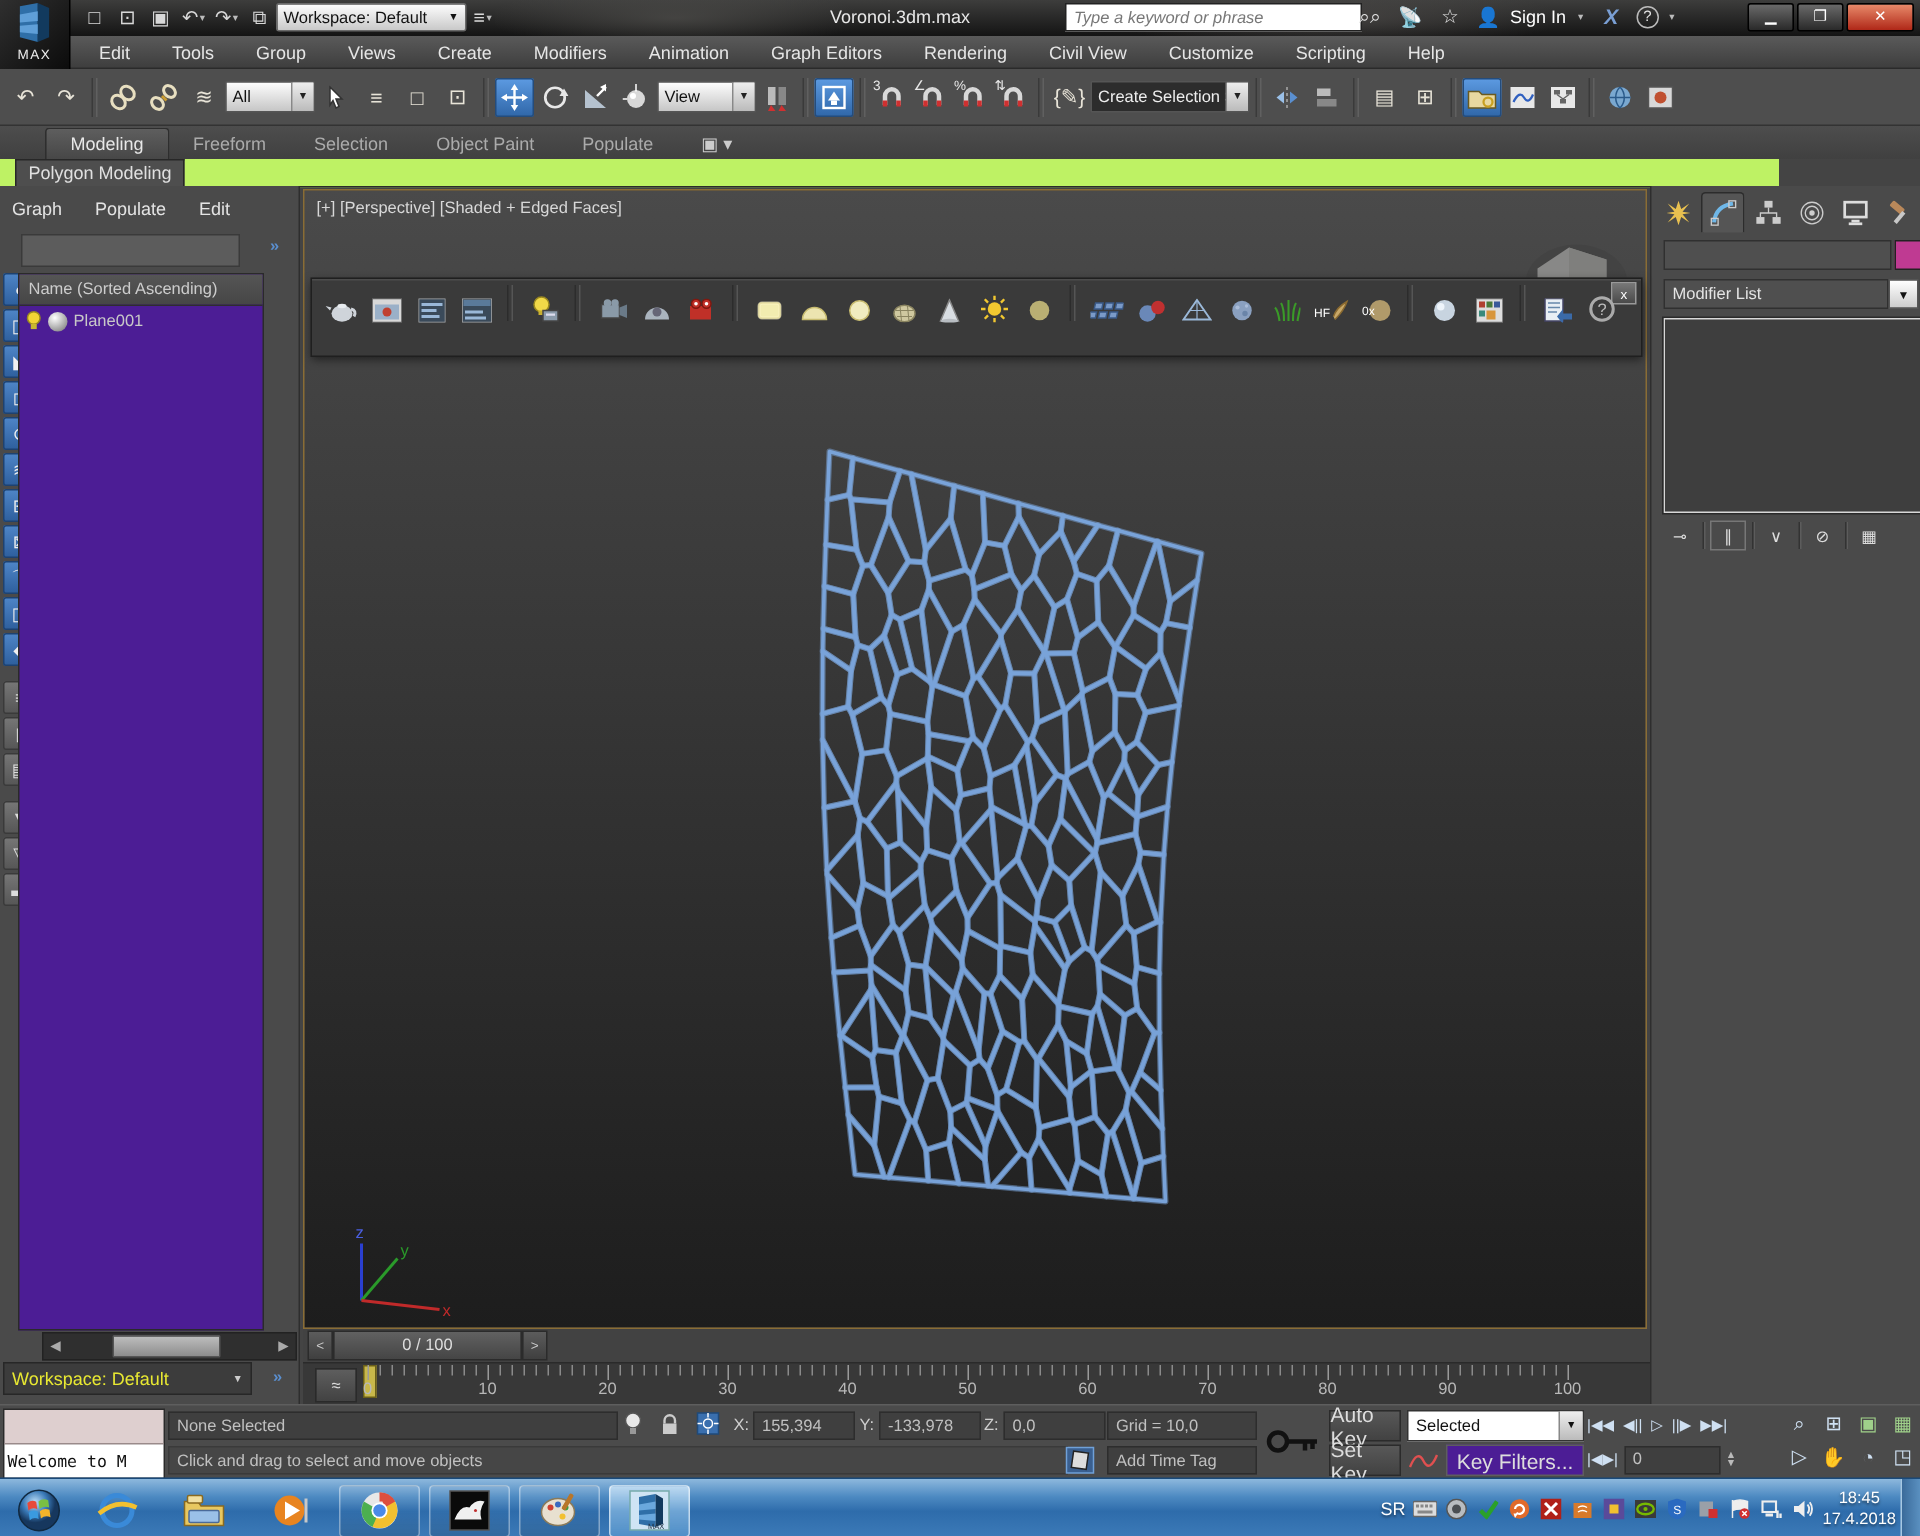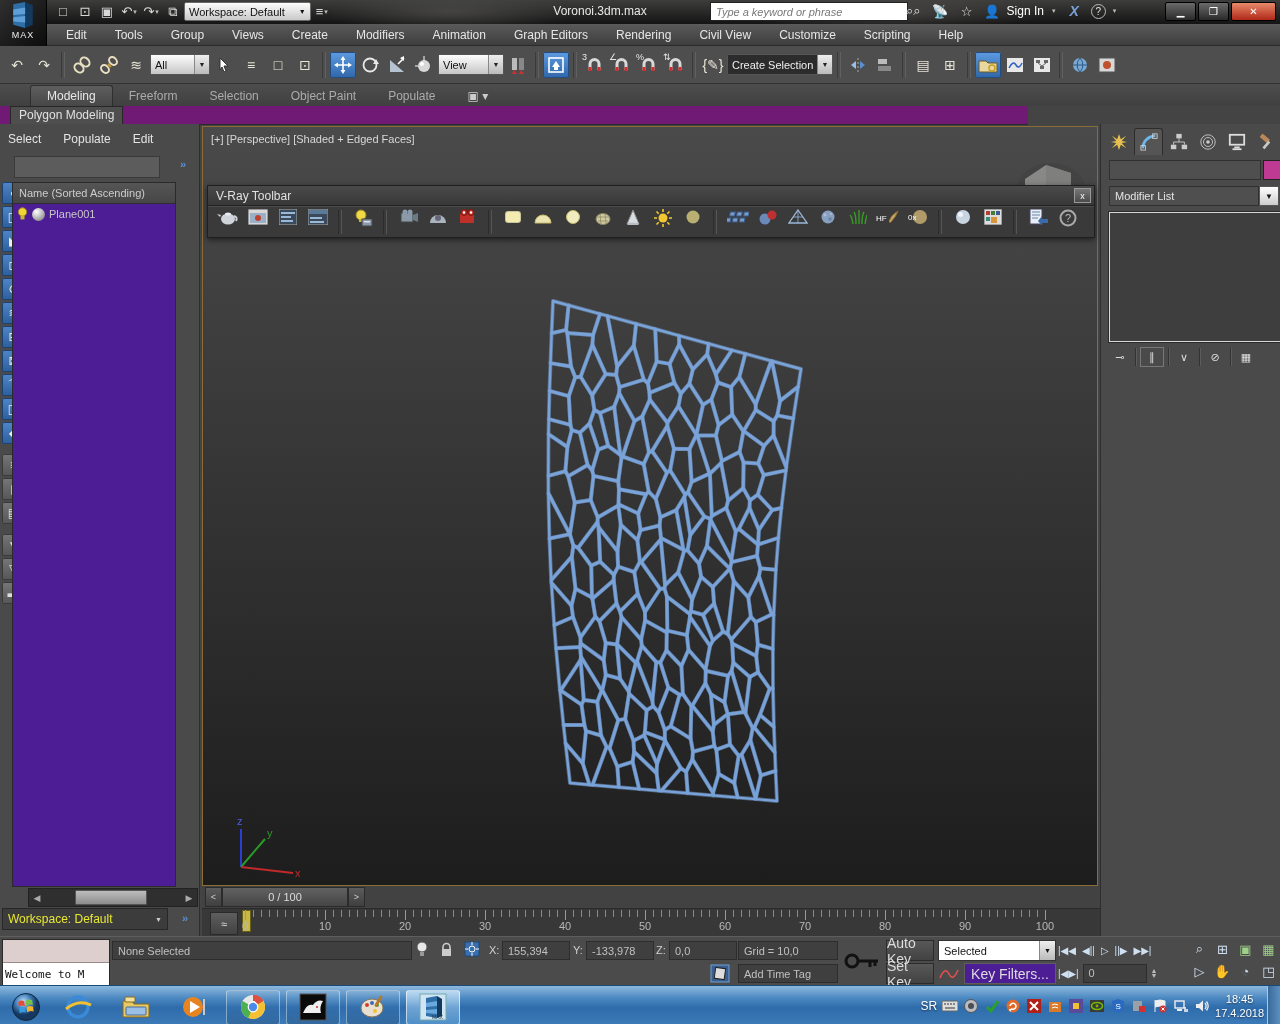--- a/index.html
+++ b/index.html
@@ -46,21 +46,21 @@
     display:flex;align-items:center;font-size:11px;flex:none;border-radius:1px}
   .dd .lbl{flex:1;padding:0 4px;overflow:hidden;white-space:nowrap}
   .dd .arr{width:14px;height:100%;background:linear-gradient(#eee,#bbb);border-left:1px solid #888;
     display:flex;align-items:center;justify-content:center;font-size:7px;color:#222}
   .dd.dark{background:#2c2c2c;color:#eee}
   .dd.dark .lbl{color:#eee}
   
   #ribbon{left:0;top:84px;width:1280px;height:22px;background:linear-gradient(#4d4d4d,#404040);display:flex;align-items:flex-end;padding-left:30px;box-sizing:border-box}
   .rtab{padding:3px 16px;color:#ababab;font-size:12px}
   .rtab.active{background:linear-gradient(#5e5e5e,#474747);border:1px solid #2e2e2e;border-bottom:none;color:#e8e8e8;border-radius:3px 3px 0 0}
-  #ribbon-sub{left:0;top:106px;width:1028px;height:18px;background:#701a75;border-bottom:1px solid #2b2b2b}
+  #ribbon-sub{left:0;top:106px;width:1186px;height:18px;background:#bef264;border-bottom:1px solid #2b2b2b}
   #polytab{left:10px;top:0px;height:17px;background:#4e4e4e;border:1px solid #272727;border-bottom:none;
     padding:1px 8px 0;color:#e0e0e0;font-size:12px}
   
   #leftpanel{left:0;top:124px;width:200px;height:812px;background:#4a4a4a;border-right:1px solid #2e2e2e;box-sizing:border-box}
   #explorer-menu{left:8px;top:8px;gap:22px;color:#e4e4e4;font-size:12px}
   #explorer-search{left:14px;top:32px;width:144px;height:20px;background:#5c5c5c;border:1px solid #3a3a3a}
   .chev{color:#5a8fd0;font-size:11px;font-weight:bold}
   #explorer-list{left:12px;top:58px;width:164px;height:705px;background:#4c1d95;border:1px solid #2a2a2a;box-sizing:border-box}
   #explorer-header{height:20px;background:linear-gradient(#555,#464646);border-bottom:1px solid #2e2e2e;
     color:#ccc;display:flex;align-items:center;padding:0 6px;font-size:11px}
@@ -82,21 +82,21 @@
     border:1px solid #8a6d35;box-sizing:border-box;overflow:hidden}
   #vp-label{left:8px;top:6px;color:#d8d8d8;font-size:11px;z-index:5}
   
   #vray{left:207px;top:185px;width:888px;height:53px;background:#3a3a3a;border:1px solid #1f1f1f;
     box-shadow:0 2px 6px #0008;z-index:20;box-sizing:border-box}
   #vray-title{height:19px;background:linear-gradient(#4a4a4a,#383838);color:#e0e0e0;font-size:12px;
     display:flex;align-items:center;padding:0 8px;border-bottom:1px solid #222}
   #vray-close{position:absolute;right:3px;top:2px;width:15px;height:13px;background:linear-gradient(#777,#4a4a4a);
     border:1px solid #999;color:#fff;font-size:9px;display:flex;align-items:center;justify-content:center}
   #vray-icons{height:30px;display:flex;align-items:center;padding:0 6px;gap:3px;border-top:1px solid #4c4c4c}
-  .vi{width:27px;height:26px;display:flex;align-items:flex-start;justify-content:center;flex:none;position:relative}
+  .vi{width:27px;height:26px;display:flex;align-items:flex-end;justify-content:center;flex:none;position:relative}
   .vsep{width:2px;height:24px;border-left:1px solid #2c2c2c;border-right:1px solid #555;margin:0 4px;flex:none}
   
   #rightpanel{left:1100px;top:124px;width:180px;height:812px;background:#4a4a4a;box-sizing:border-box;border-left:1px solid #2e2e2e}
   #cp-tabs{left:4px;top:4px;gap:2px}
   .cp-tab{width:27px;height:26px;display:flex;align-items:center;justify-content:center;border-radius:3px 3px 0 0}
   .cp-tab.active{background:#555;border:1px solid #2c2c2c;border-bottom:none}
   #obj-name{left:8px;top:36px;width:150px;height:18px;background:#4f4f4f;border:1px solid #303030}
   #obj-color{left:162px;top:36px;width:16px;height:18px;background:#bf3a92;border:1px solid #222}
   #modlist{left:8px;top:62px;width:170px;height:20px;display:flex}
   #modlist .lbl{flex:1;background:#4f4f4f;border:1px solid #303030;color:#e4e4e4;display:flex;align-items:center;padding:0 5px;font-size:11px}
@@ -390,21 +390,21 @@
     <div class="rtab">Object Paint</div>
     <div class="rtab">Populate</div>
     <div class="rtab" style="color: rgb(204, 204, 204);">▣ ▾</div>
   </div>
 <div class="abs" id="ribbon-sub">
   <div class="abs" id="polytab">Polygon Modeling</div>
 </div>
 
 <div class="abs" id="leftpanel">
   <div class="row abs" id="explorer-menu">
-    <span>Select</span>
+    <span>Graph</span>
     <span>Populate</span>
     <span>Edit</span>
   </div>
   <div class="abs" id="explorer-search"></div>
   <span class="abs chev" style="left:180px;top:34px">»</span>
   <div class="abs" id="leftstrip">
       <div class="strip-btn">●</div>
       <div class="strip-btn">◨</div>
       <div class="strip-btn">◣</div>
       <div class="strip-btn">◻</div>
@@ -807,21 +807,20 @@
       <line x1="38" y1="740" x2="62" y2="712" stroke="#2a9a2a" stroke-width="2"></line>
       <line x1="38" y1="740" x2="90" y2="746" stroke="#c02a2a" stroke-width="2"></line>
       <text x="34" y="698" fill="#4a5fe0" font-size="11">z</text>
       <text x="64" y="710" fill="#2a9a2a" font-size="11">y</text>
       <text x="92" y="750" fill="#c02a2a" font-size="11">x</text>
     </g>
   </svg>
 </div>
 
 <div class="abs" id="vray">
-  <div id="vray-title">V-Ray Toolbar</div>
   <div id="vray-close">x</div>
   <div id="vray-icons">
       <div class="vi">
         <svg width="22" height="16">
           <ellipse cx="11" cy="10" rx="7" ry="5.5" fill="#cfd4da"></ellipse>
           <polygon points="3,8 0,5 4,6" fill="#cfd4da"></polygon>
           <path d="M17 7 q4 1 2 5" stroke="#cfd4da" fill="none" stroke-width="2"></path>
           <ellipse cx="11" cy="5" rx="3" ry="1.5" fill="#e8ecf0"></ellipse>
         </svg>
       </div>
@@ -1199,20 +1198,21 @@
       <div class="tick-lbl" style="left: 803px;">100</div>
     </div>
 </div>
 
 <div class="abs" id="statusbar">
   <div class="abs" id="listener">
     <div class="pink"></div>
     <div class="white">Welcome to M</div>
   </div>
   <div class="abs sfield" style="left:112px;top:4px;width:288px">None Selected</div>
+  <div class="abs sfield" style="left:112px;top:27px;width:588px;background:#464646;border-color:#3a3a3a">Click and drag to select and move objects</div>
   <svg class="abs" style="left:710px;top:27px" width="20" height="19">
     <rect x="1" y="1" width="18" height="17" fill="#3a5f8f" stroke="#6fa0d8"></rect>
     <rect x="5" y="4" width="10" height="11" fill="#ddd" stroke="#222" transform="rotate(8 10 9)"></rect>
   </svg>
   <svg class="abs" style="left:416px;top:4px" width="12" height="17">
     <circle cx="6" cy="6" r="5" fill="#e8e8e8" stroke="#555"></circle>
       <rect x="4" y="11" width="4" height="4" fill="#999"></rect>
   </svg>
   <svg class="abs" style="left:440px;top:5px" width="13" height="15">
     <path d="M3 7 V5 a3.5 3.5 0 0 1 7 0 V7" fill="none" stroke="#ccc" stroke-width="1.6"></path>

